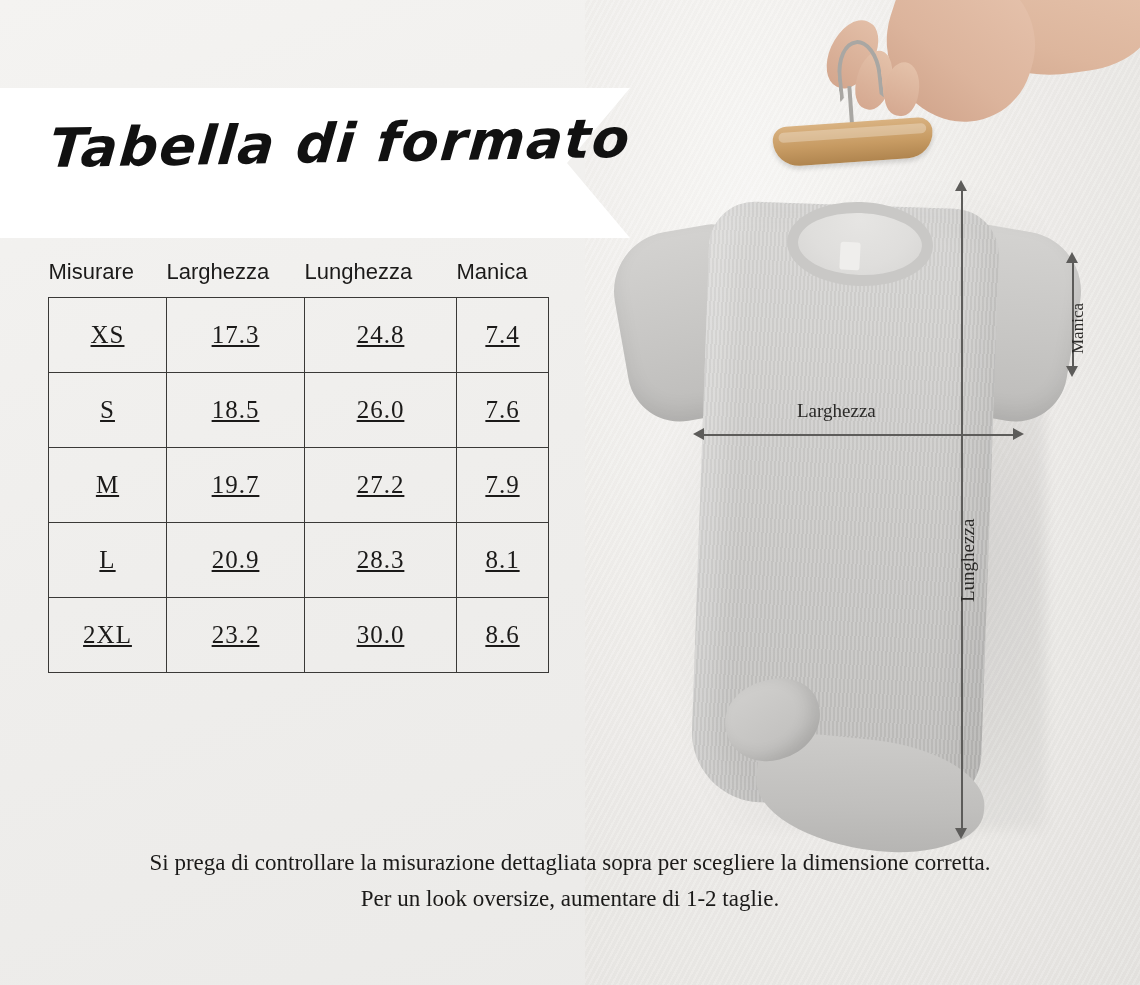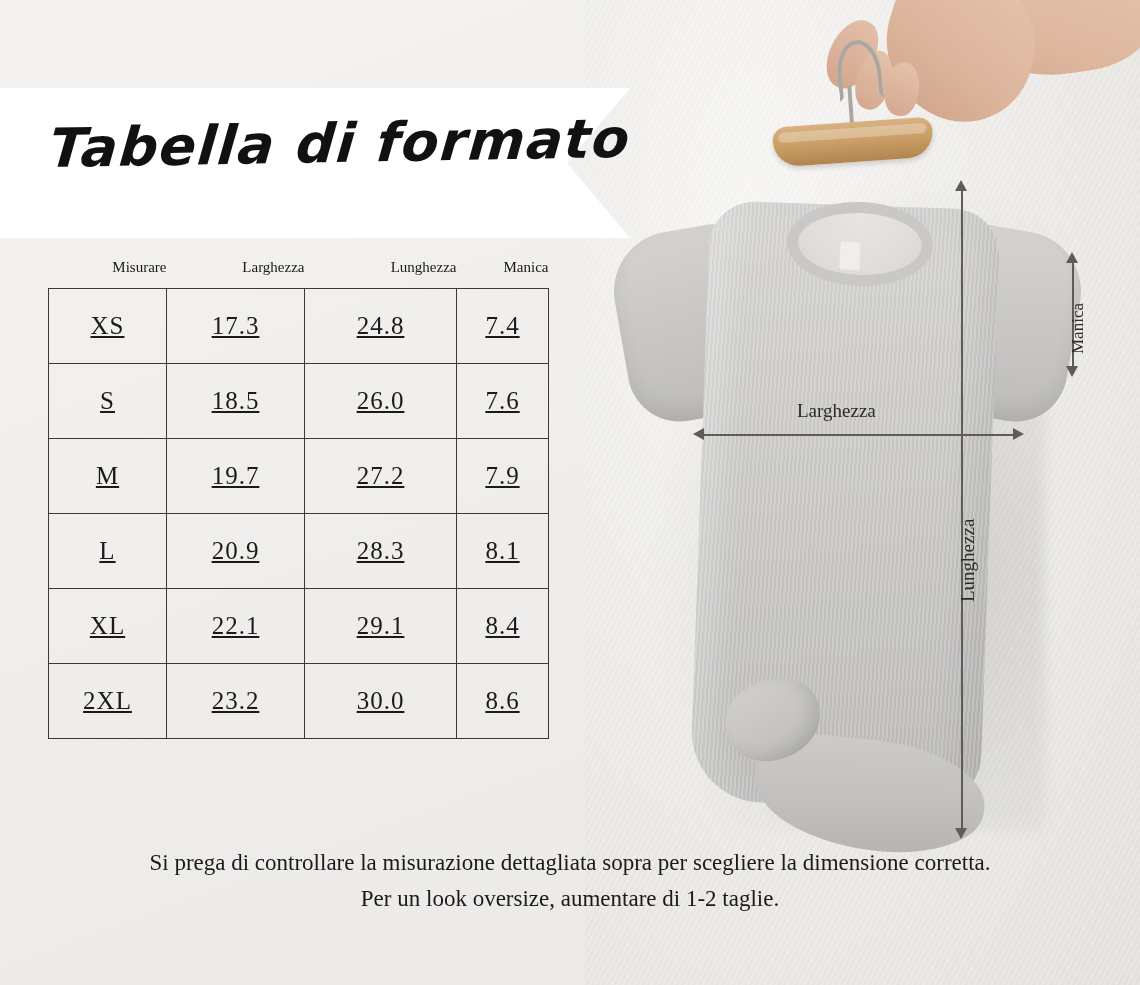--- a/index.html
+++ b/index.html
@@ -290,26 +290,26 @@
     left: 48px;
     top: 255px;
     width: 500px;
   }
   table.size-table {
     border-collapse: collapse;
     width: 500px;
     table-layout: fixed;
   }
   table.size-table th {
-    font-family: Liberation Serif, serif;
-    font-size: 15px;
+    font-family: Liberation Sans, sans-serif;
+    font-size: 22px;
     font-weight: 400;
     color: #1b1a19;
     padding: 4px 0 12px 0;
-    text-align: right;
+    text-align: left;
     border: none;
     background: transparent;
   }
   table.size-table td {
     border: 1px solid #3a3937;
     text-align: center;
     font-family: "Liberation Serif", serif;
     font-size: 25px;
     color: #1b1a19;
     height: 72px;
@@ -420,26 +420,20 @@
           <td>27.2</td>
           <td>7.9</td>
         </tr>
         <tr>
           <td>L</td>
           <td>20.9</td>
           <td>28.3</td>
           <td>8.1</td>
         </tr>
         <tr>
-          <td>XL</td>
-          <td>22.1</td>
-          <td>29.1</td>
-          <td>8.4</td>
-        </tr>
-        <tr>
           <td>2XL</td>
           <td>23.2</td>
           <td>30.0</td>
           <td>8.6</td>
         </tr>
       </tbody>
     </table>
   </div>
 
   <div class="notes">

